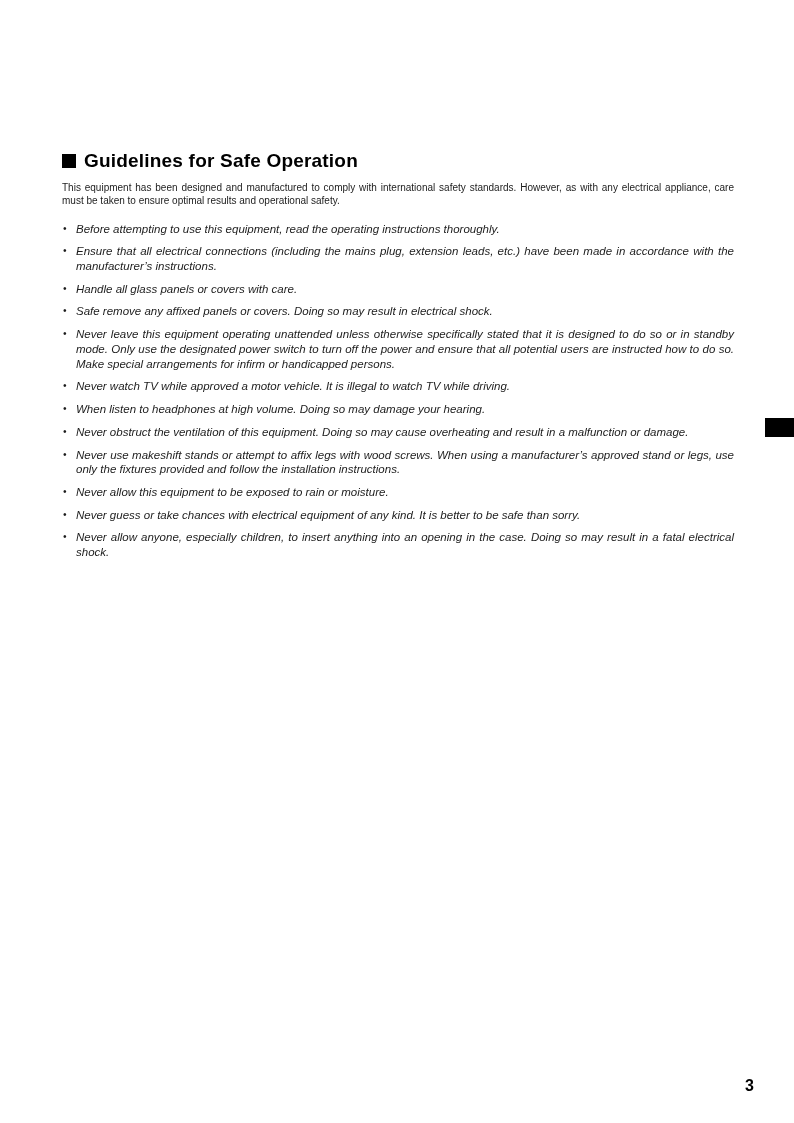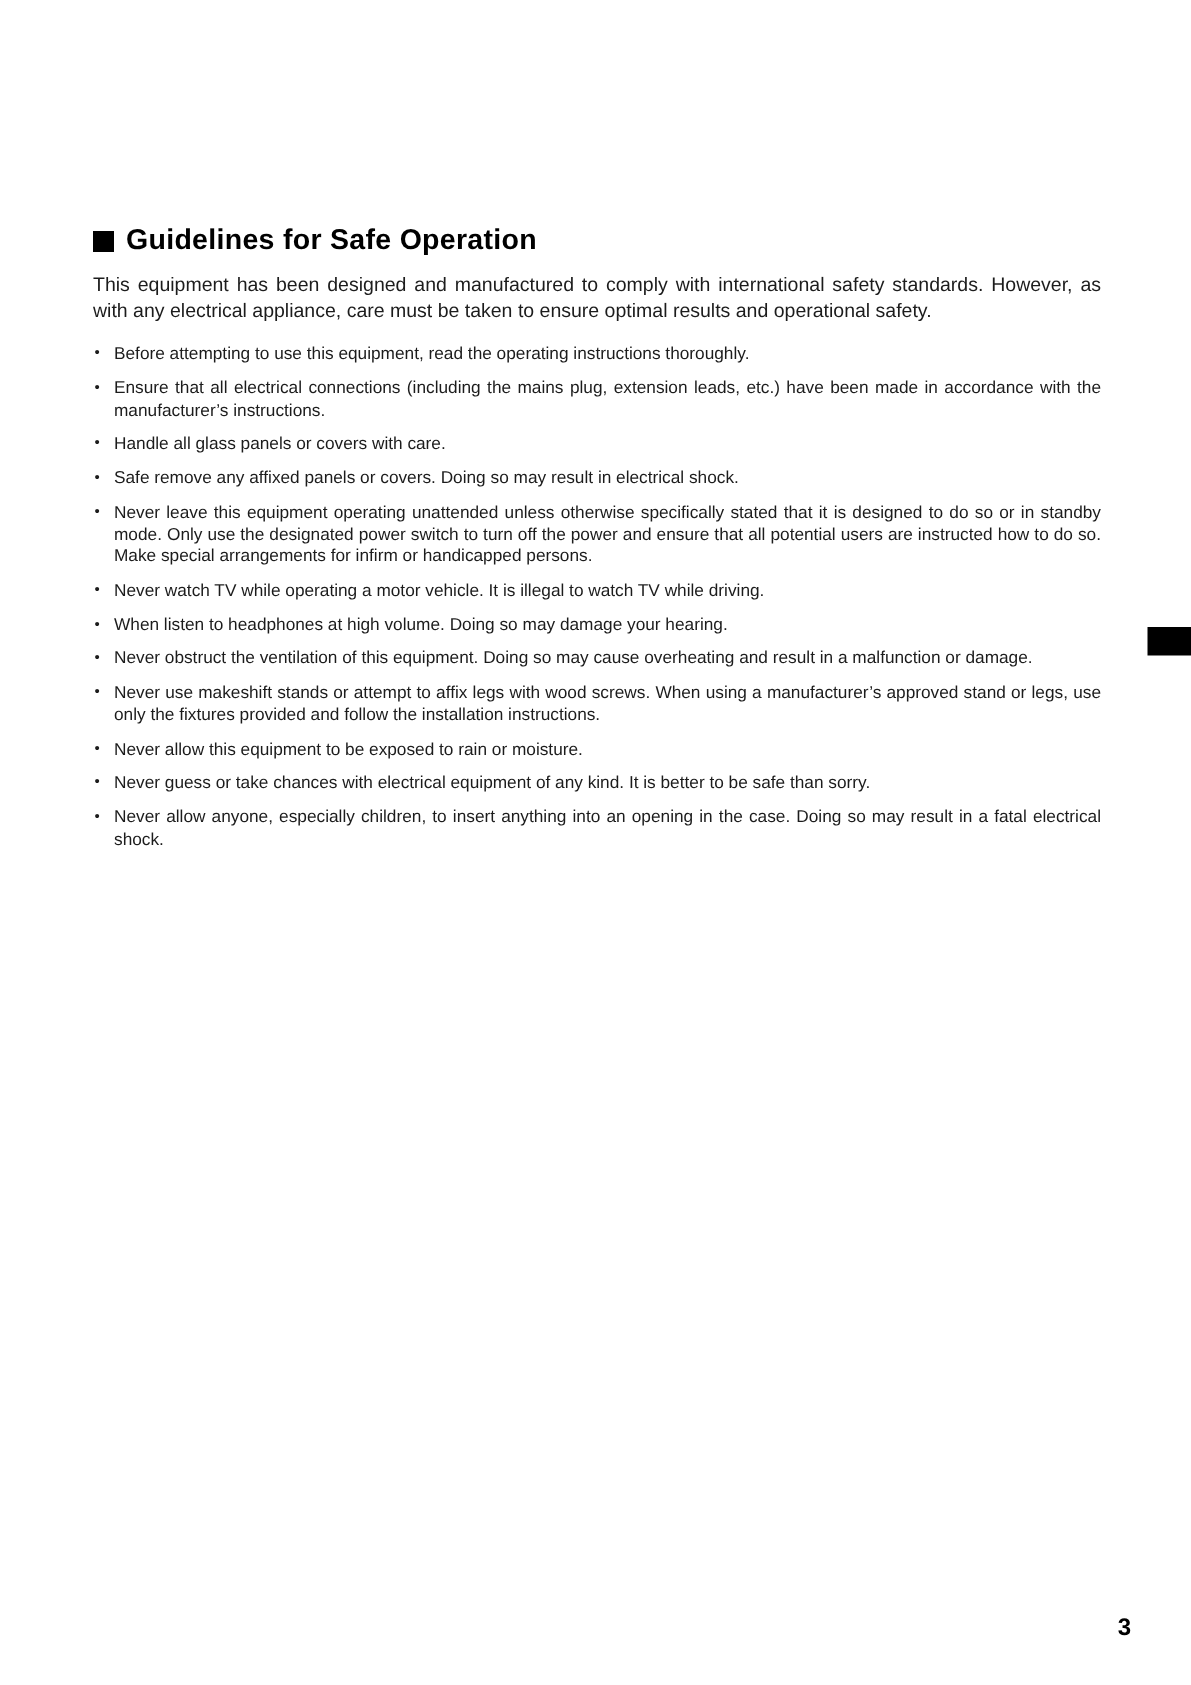--- a/index.html
+++ b/index.html
@@ -35,35 +35,36 @@
     background: #000000;
     flex: 0 0 auto;
   }
   .title-text {
     font-size: 19px;
     font-weight: bold;
     letter-spacing: 0.2px;
     color: #000000;
   }
   .intro {
-    font-size: 13px;
+    font-size: 10px;
     line-height: 1.28;
     text-align: justify;
     margin-bottom: 14px;
   }
   ul.safety-list {
     list-style: none;
   }
   ul.safety-list li {
     position: relative;
     padding-left: 14px;
     font-size: 11.5px;
     line-height: 1.28;
     text-align: justify;
     margin-bottom: 8px;
+    font-style: italic;
   }
   ul.safety-list li::before {
     content: "•";
     position: absolute;
     left: 1px;
     top: 0;
     font-size: 10px;
     line-height: 14px;
     color: #1c1c1c;
   }
@@ -97,21 +98,21 @@
     </div>
 
     <p class="intro">This equipment has been designed and manufactured to comply with international safety standards. However, as with any electrical appliance, care must be taken to ensure optimal results and operational safety.</p>
 
     <ul class="safety-list">
       <li>Before attempting to use this equipment, read the operating instructions thoroughly.</li>
       <li>Ensure that all electrical connections (including the mains plug, extension leads, etc.) have been made in accordance with the manufacturer’s instructions.</li>
       <li>Handle all glass panels or covers with care.</li>
       <li>Safe remove any affixed panels or covers. Doing so may result in electrical shock.</li>
       <li>Never leave this equipment operating unattended unless otherwise specifically stated that it is designed to do so or in standby mode. Only use the designated power switch to turn off the power and ensure that all potential users are instructed how to do so. Make special arrangements for infirm or handicapped persons.</li>
-      <li>Never watch TV while operating a motor vehicle. It is illegal to watch TV while driving.</li>
+      <li>Never watch TV while approved a motor vehicle. It is illegal to watch TV while driving.</li>
       <li>When listen to headphones at high volume. Doing so may damage your hearing.</li>
       <li>Never obstruct the ventilation of this equipment. Doing so may cause overheating and result in a malfunction or damage.</li>
       <li>Never use makeshift stands or attempt to affix legs with wood screws. When using a manufacturer’s approved stand or legs, use only the fixtures provided and follow the installation instructions.</li>
       <li>Never allow this equipment to be exposed to rain or moisture.</li>
       <li>Never guess or take chances with electrical equipment of any kind. It is better to be safe than sorry.</li>
       <li>Never allow anyone, especially children, to insert anything into an opening in the case. Doing so may result in a fatal electrical shock.</li>
     </ul>
 
   </div>
 

